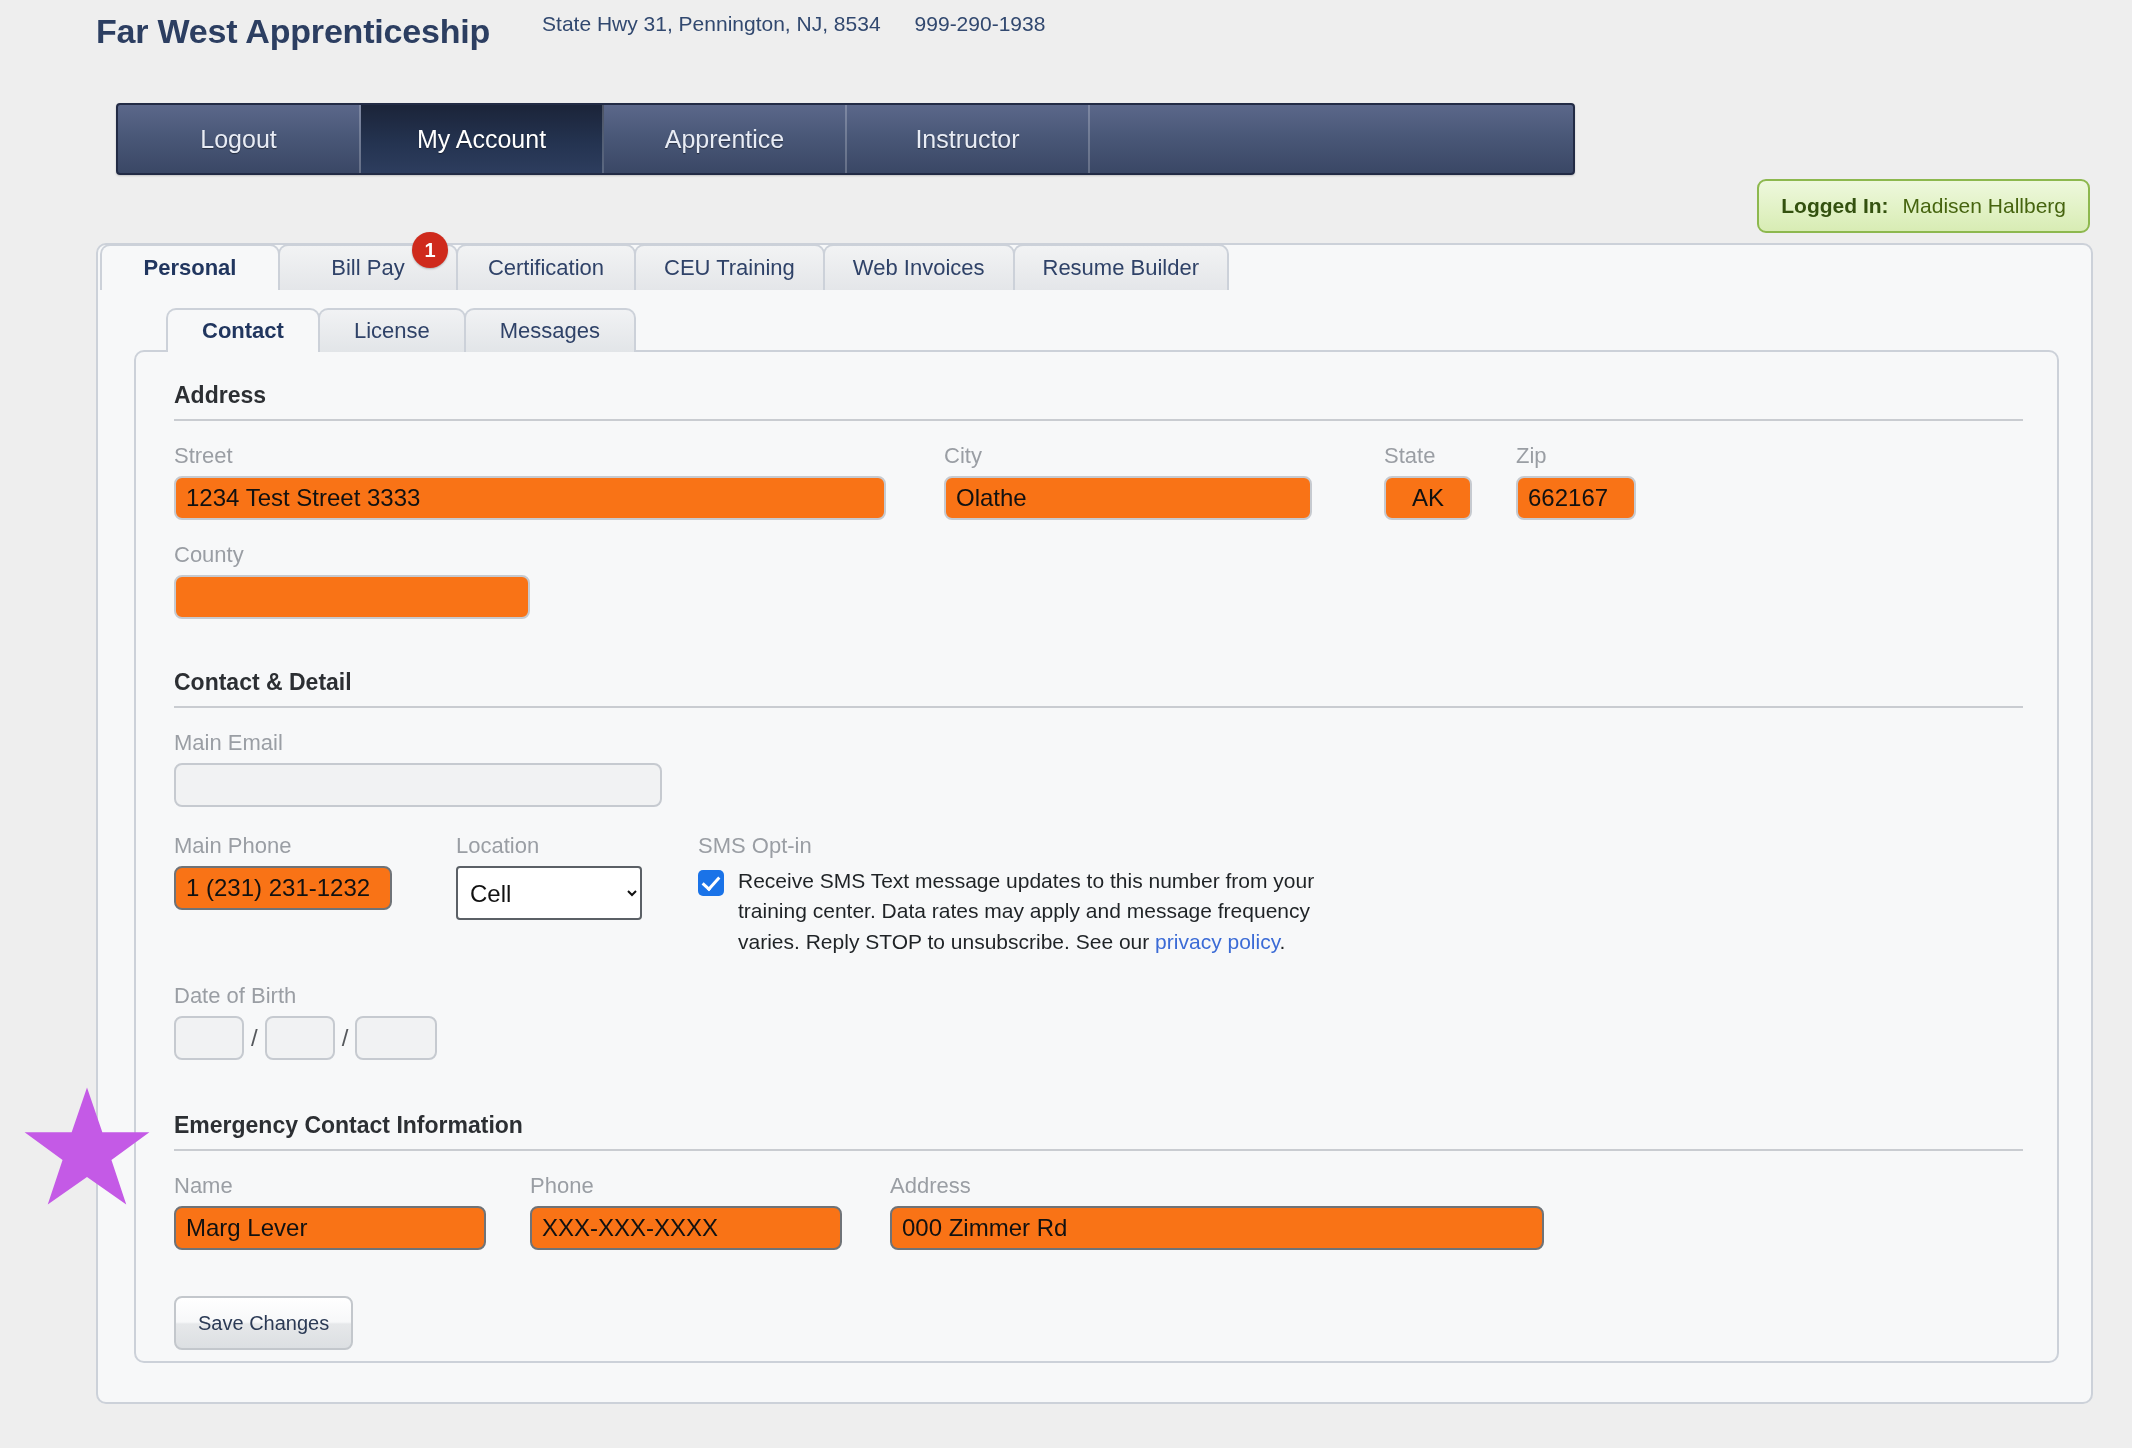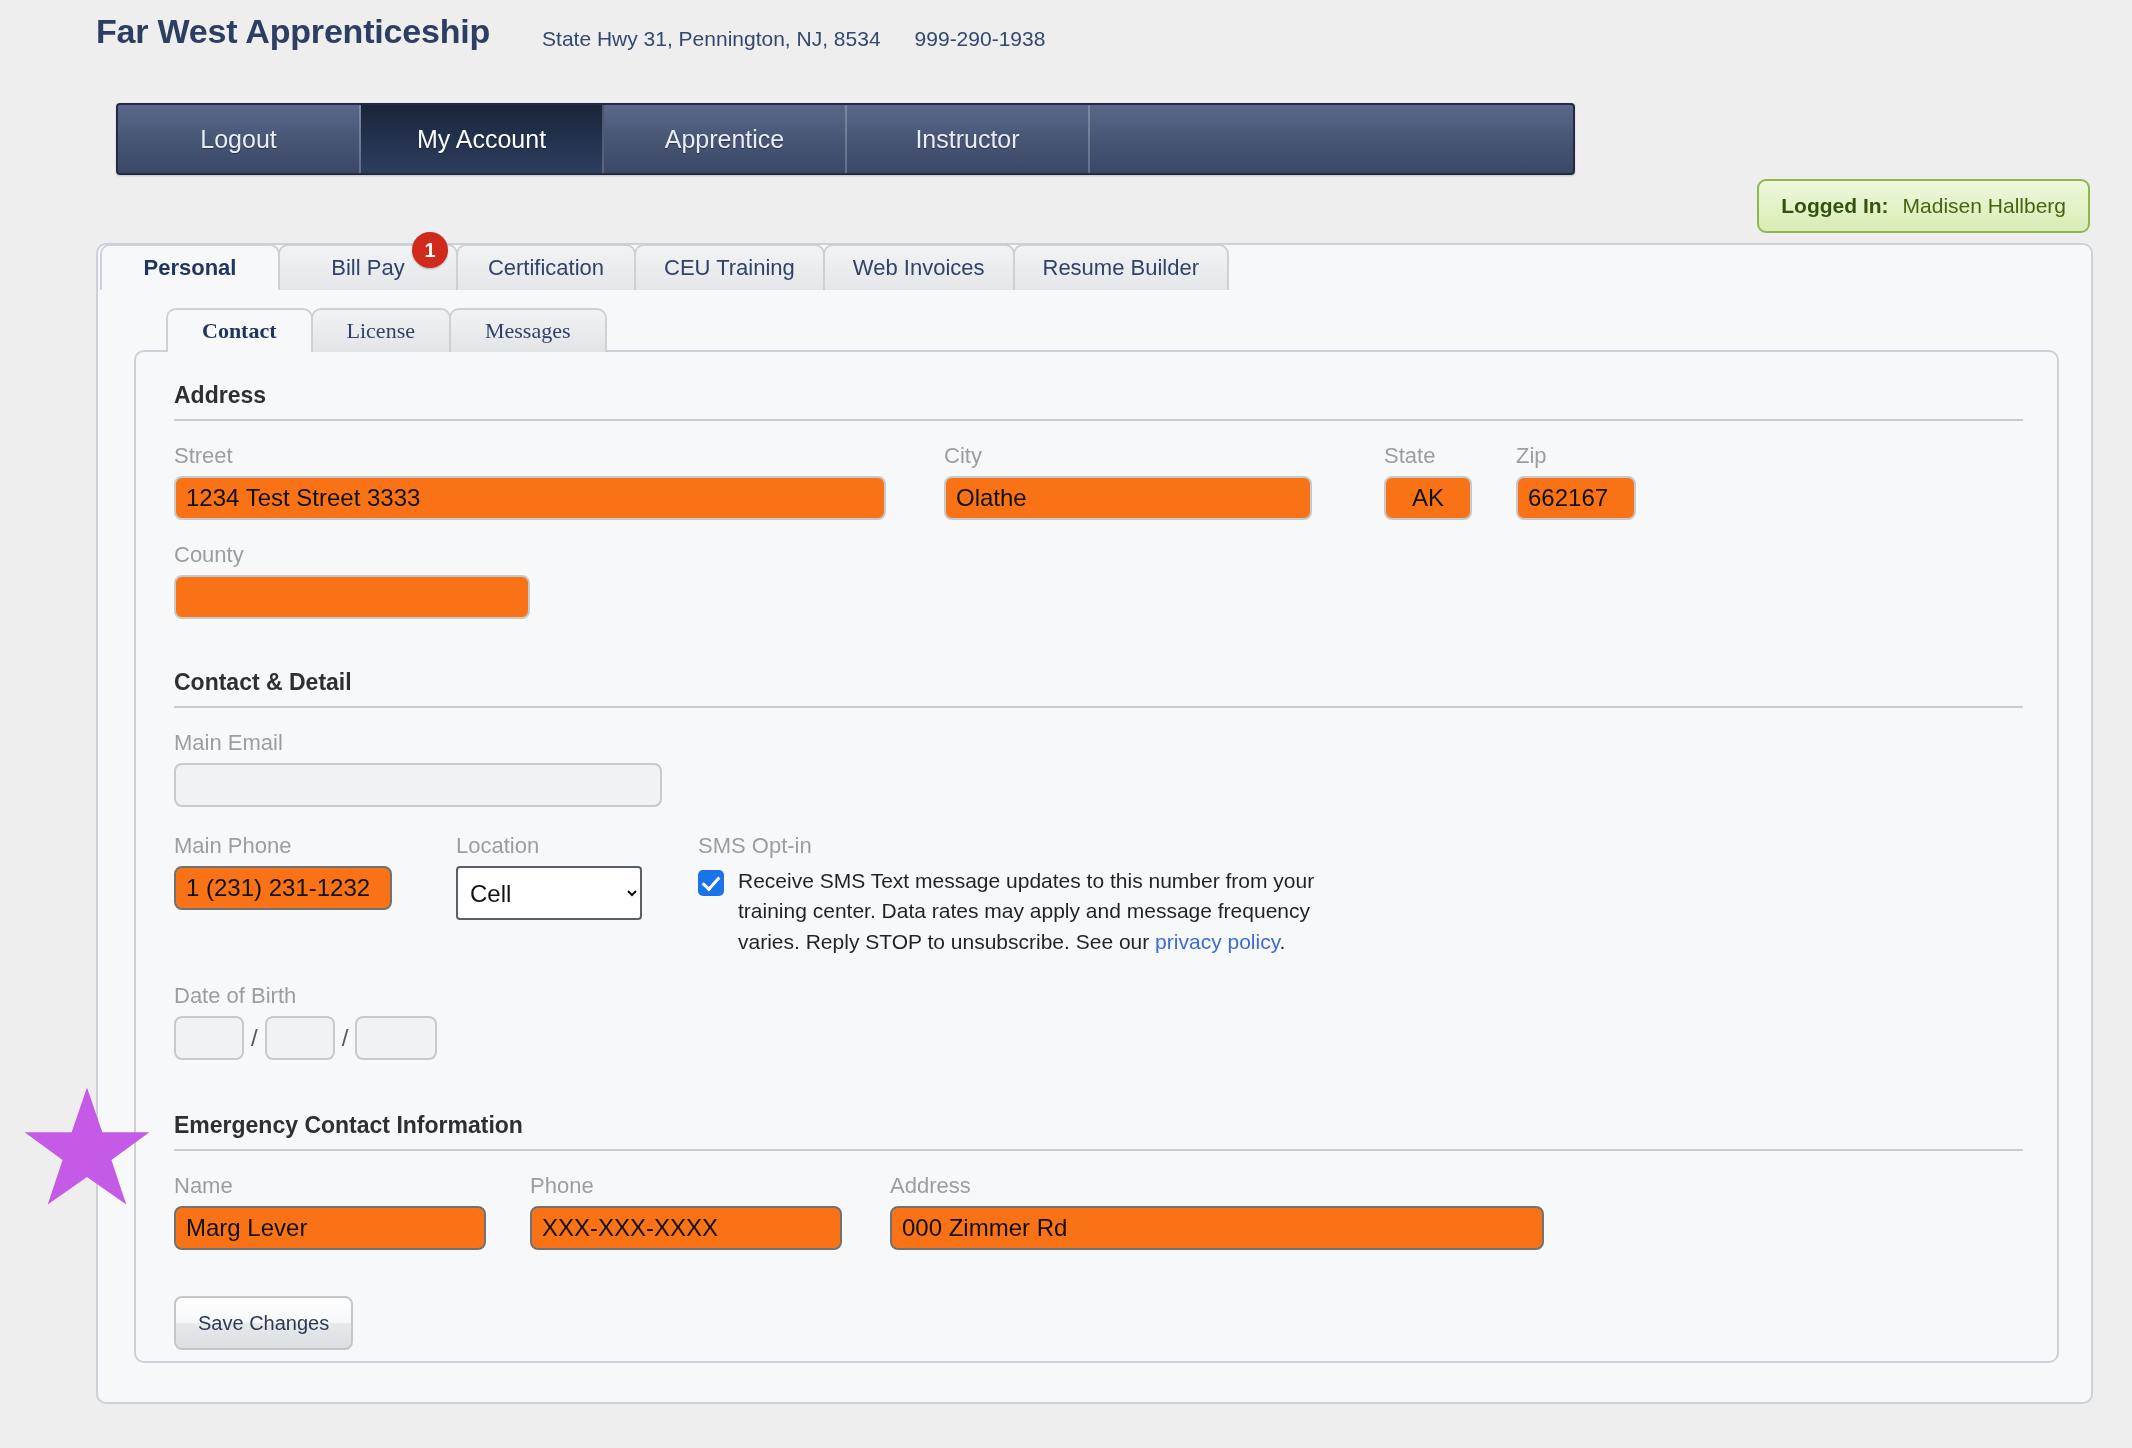--- a/index.html
+++ b/index.html
@@ -15,21 +15,21 @@
     position: relative;
     width: 2132px; height: 1448px;
     overflow: hidden;
   }
 
   
   .site-header {
     position: absolute;
     left: 96px; top: 12px;
     display: flex;
-    align-items: flex-end;
+    align-items: flex-start;
     gap: 52px;
   }
   .site-title {
     font-size: 34px;
     font-weight: bold;
     color: #2c3e61;
     letter-spacing: -0.2px;
   }
   .site-contact {
     display: flex;
@@ -174,21 +174,20 @@
     align-items: center;
     justify-content: center;
     font-size: 22px;
     color: #2f4268;
     background: linear-gradient(to bottom, #f1f2f4 0%, #e2e5e8 100%);
     border: 2px solid #ccd1d9;
     border-bottom: none;
     border-radius: 10px 10px 0 0;
     margin-right: -2px;
     cursor: pointer;
-    font-family: Liberation Serif, serif;
   }
   .subtab.active {
     background: #f7f8f9;
     font-weight: bold;
     color: #21365f;
     z-index: 3;
   }
 
   
   .form-body {

